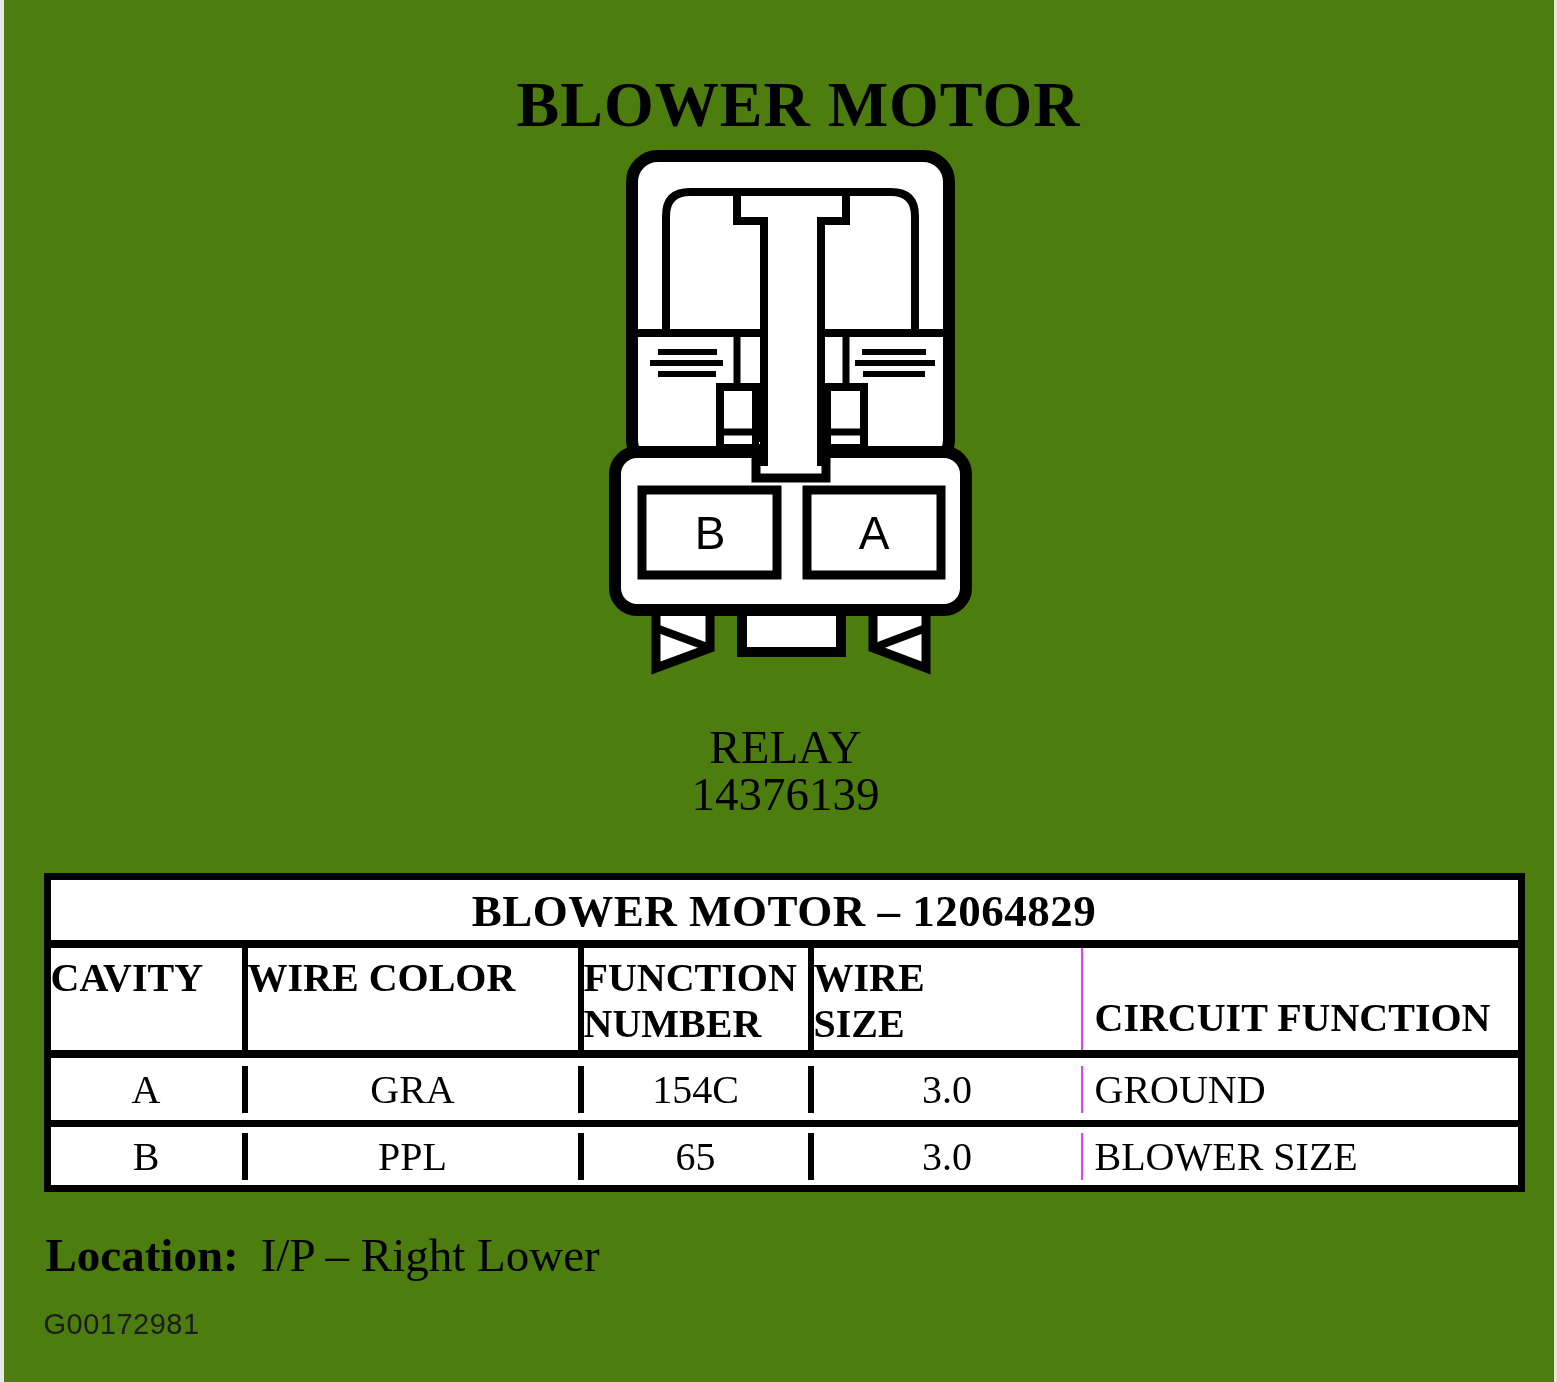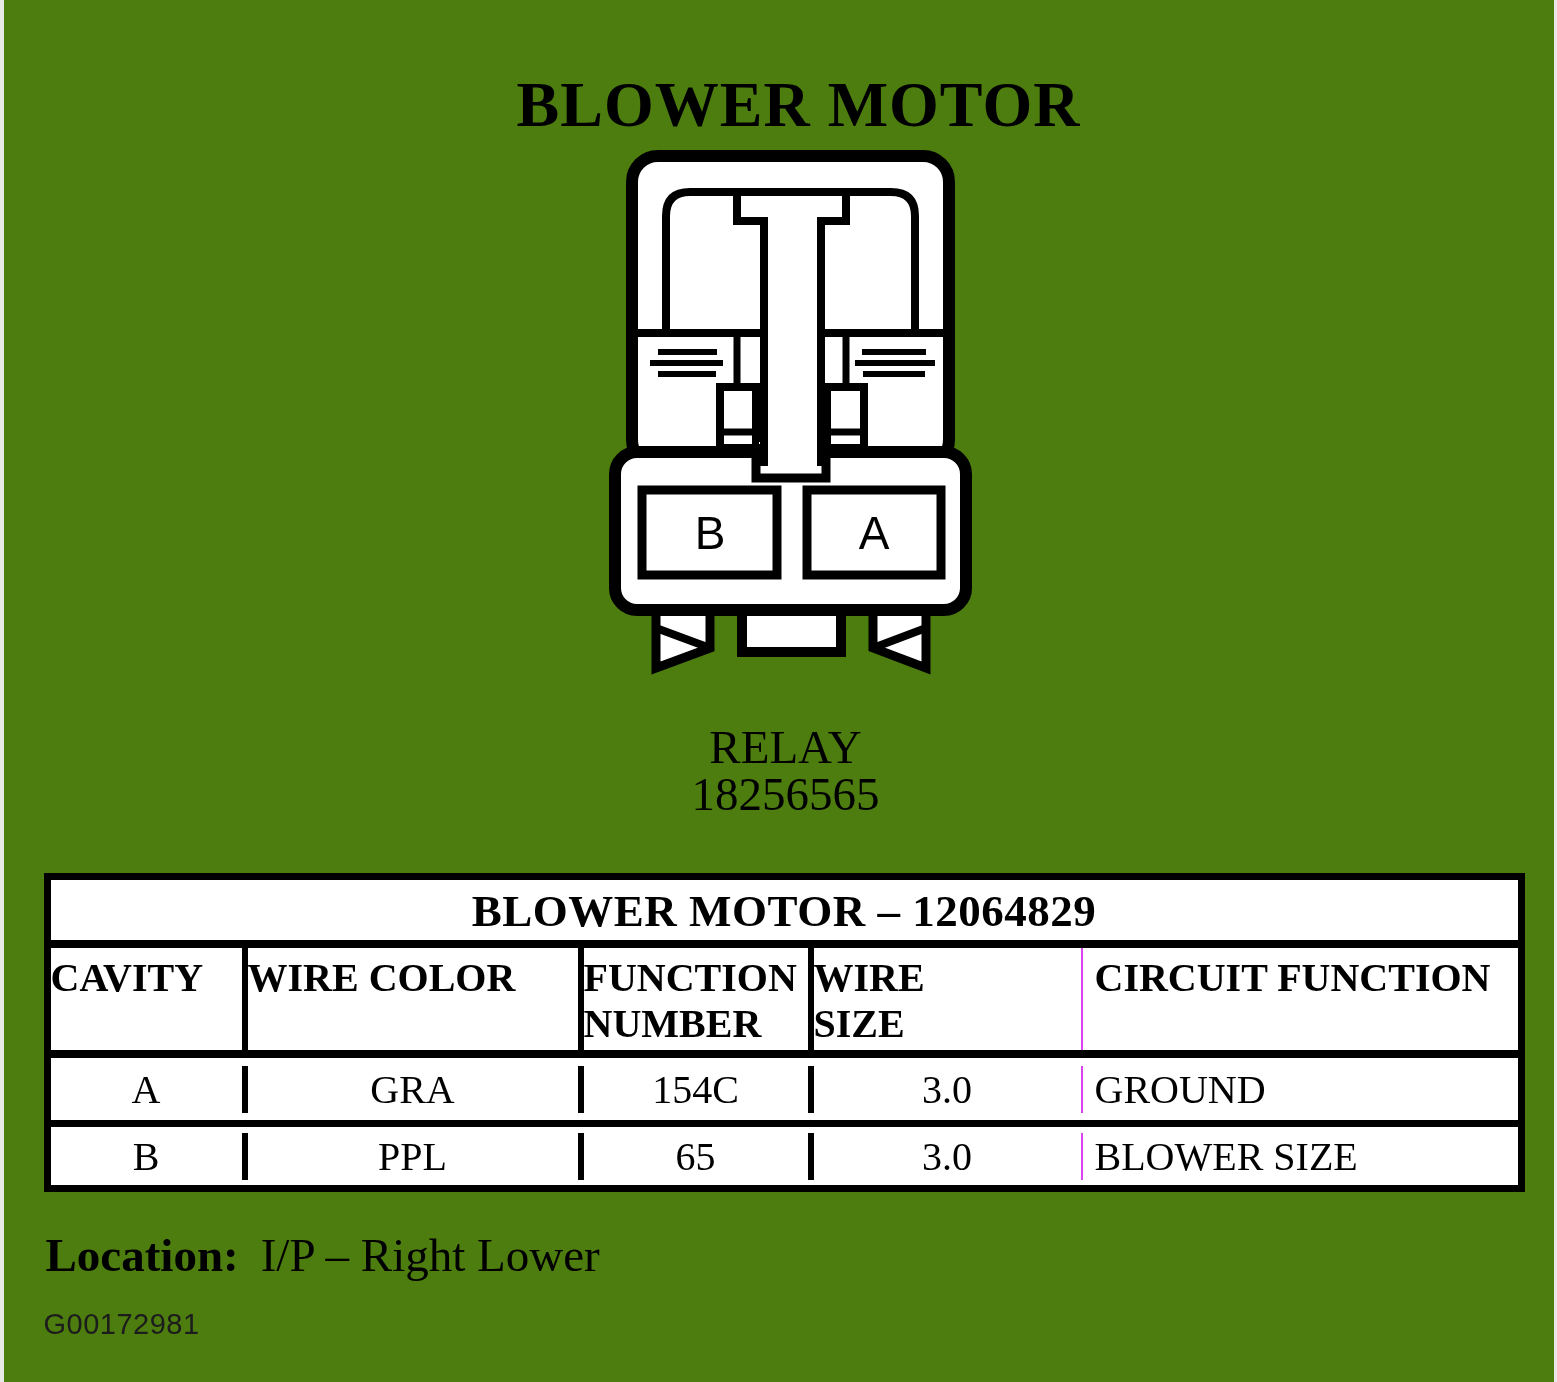--- a/index.html
+++ b/index.html
@@ -45,21 +45,21 @@
   .tbl-row-a .cell, .tbl-row-b .cell { height:auto; }
   .c1 { width:197px; border-right:6px solid #000; }
   .c2 { width:336px; border-right:6px solid #000; }
   .c3 { width:230px; border-right:6px solid #000; }
   .c4 { width:269px; border-right:2px solid #d946ef; }
   .c5 { flex:1; }
   .tbl-head .cell {
     font-weight:bold; font-size:40px; text-align:left;
     padding-top:7px; white-space:pre-line; line-height:1.14;
   }
-  .tbl-head .c5 { text-align:left; padding-left:12px; }
+  .tbl-head .c5 { text-align:left; padding-left:12px;margin-top:40px; }
   .tbl-row-a .cell, .tbl-row-b .cell { font-size:40px; text-align:center; }
   .tbl-row-a .c5, .tbl-row-b .c5 { text-align:left; padding-left:12px; }
   
   .location-line {
     position:absolute; left:42px; top:1228px;
     font-size:47px; white-space:nowrap;
   }
   .location-line .loc-label { font-weight:bold; }
   .location-line .loc-value { margin-left:22px; }
   .figure-id {
@@ -112,21 +112,21 @@
       <path d="M760,442 V466 M817,442 V466" stroke-width="8"></path>
 
       <rect x="638" y="490" width="135" height="85" fill="#fff" stroke-width="9"></rect>
       <rect x="803" y="490" width="134" height="85" fill="#fff" stroke-width="9"></rect>
       <text x="706" y="549" text-anchor="middle" class="cavity-text">B</text>
       <text x="870" y="549" text-anchor="middle" class="cavity-text">A</text>
     </g>
   </svg>
 
   <div class="black-label">RELAY</div>
-  <div class="part-number">18256565</div>
+  <div class="part-number">14376139</div>
 
   <div class="tbl">
     <div class="tbl-title">BLOWER MOTOR – 12064829</div>
     <div class="tbl-head">
       <div class="cell c1">CAVITY</div>
       <div class="cell c2">WIRE COLOR</div>
       <div class="cell c3">FUNCTION
 NUMBER</div>
       <div class="cell c4">WIRE
 SIZE</div>

